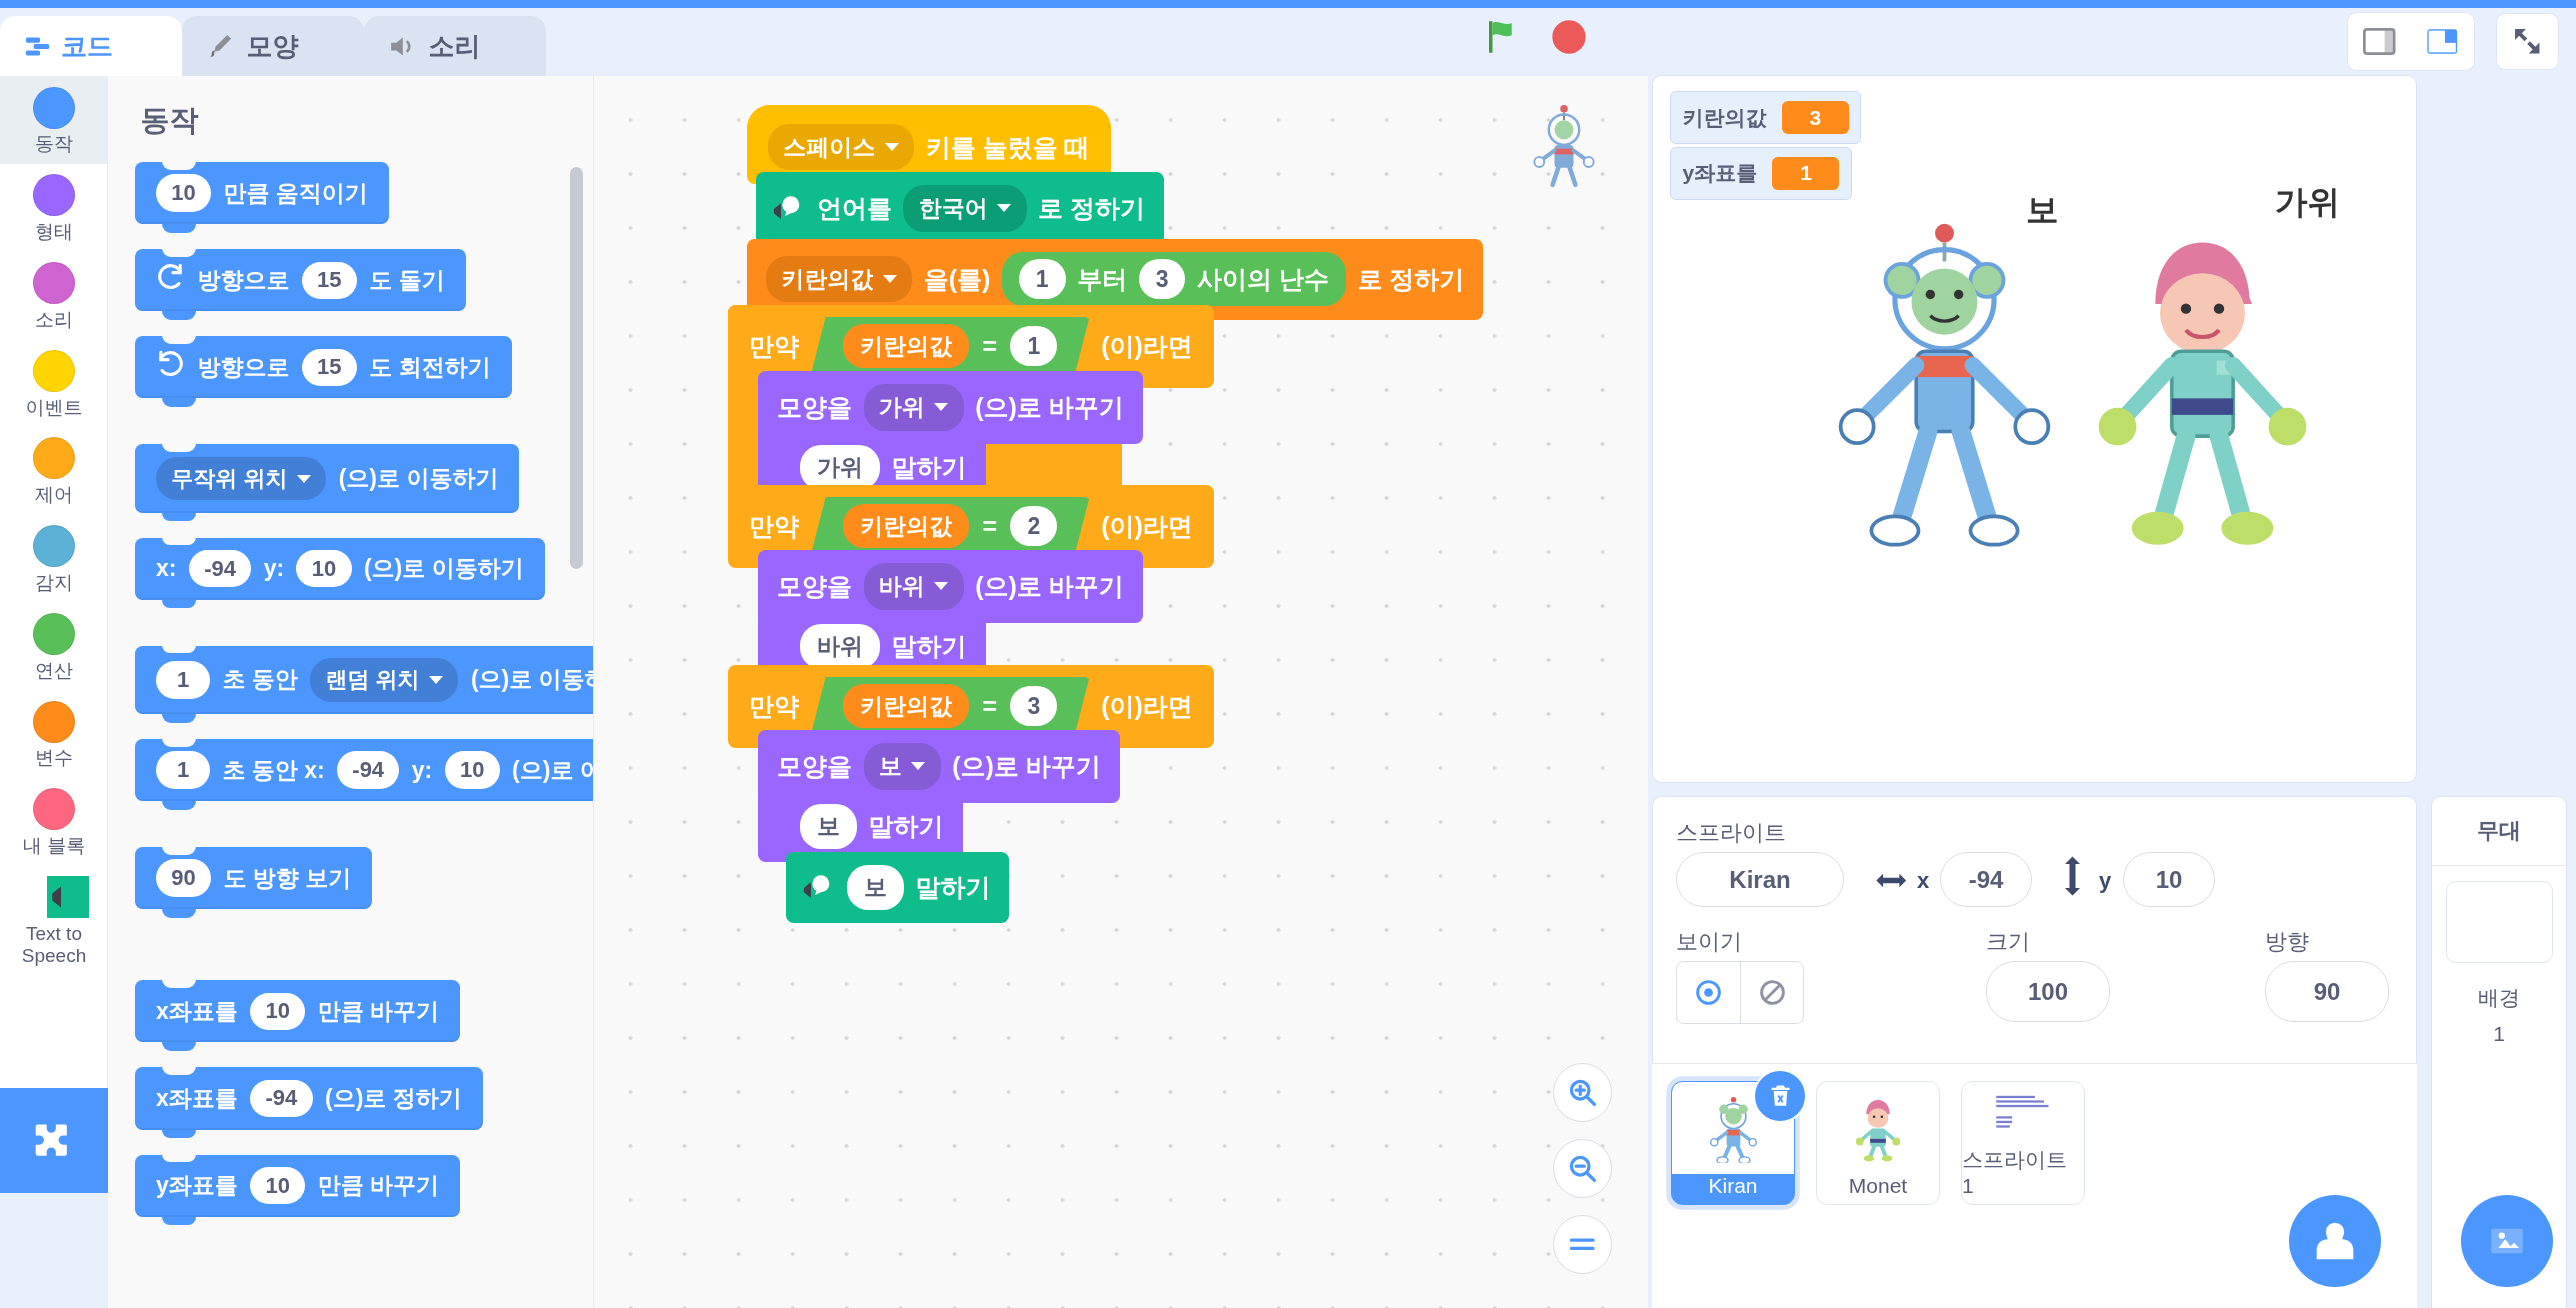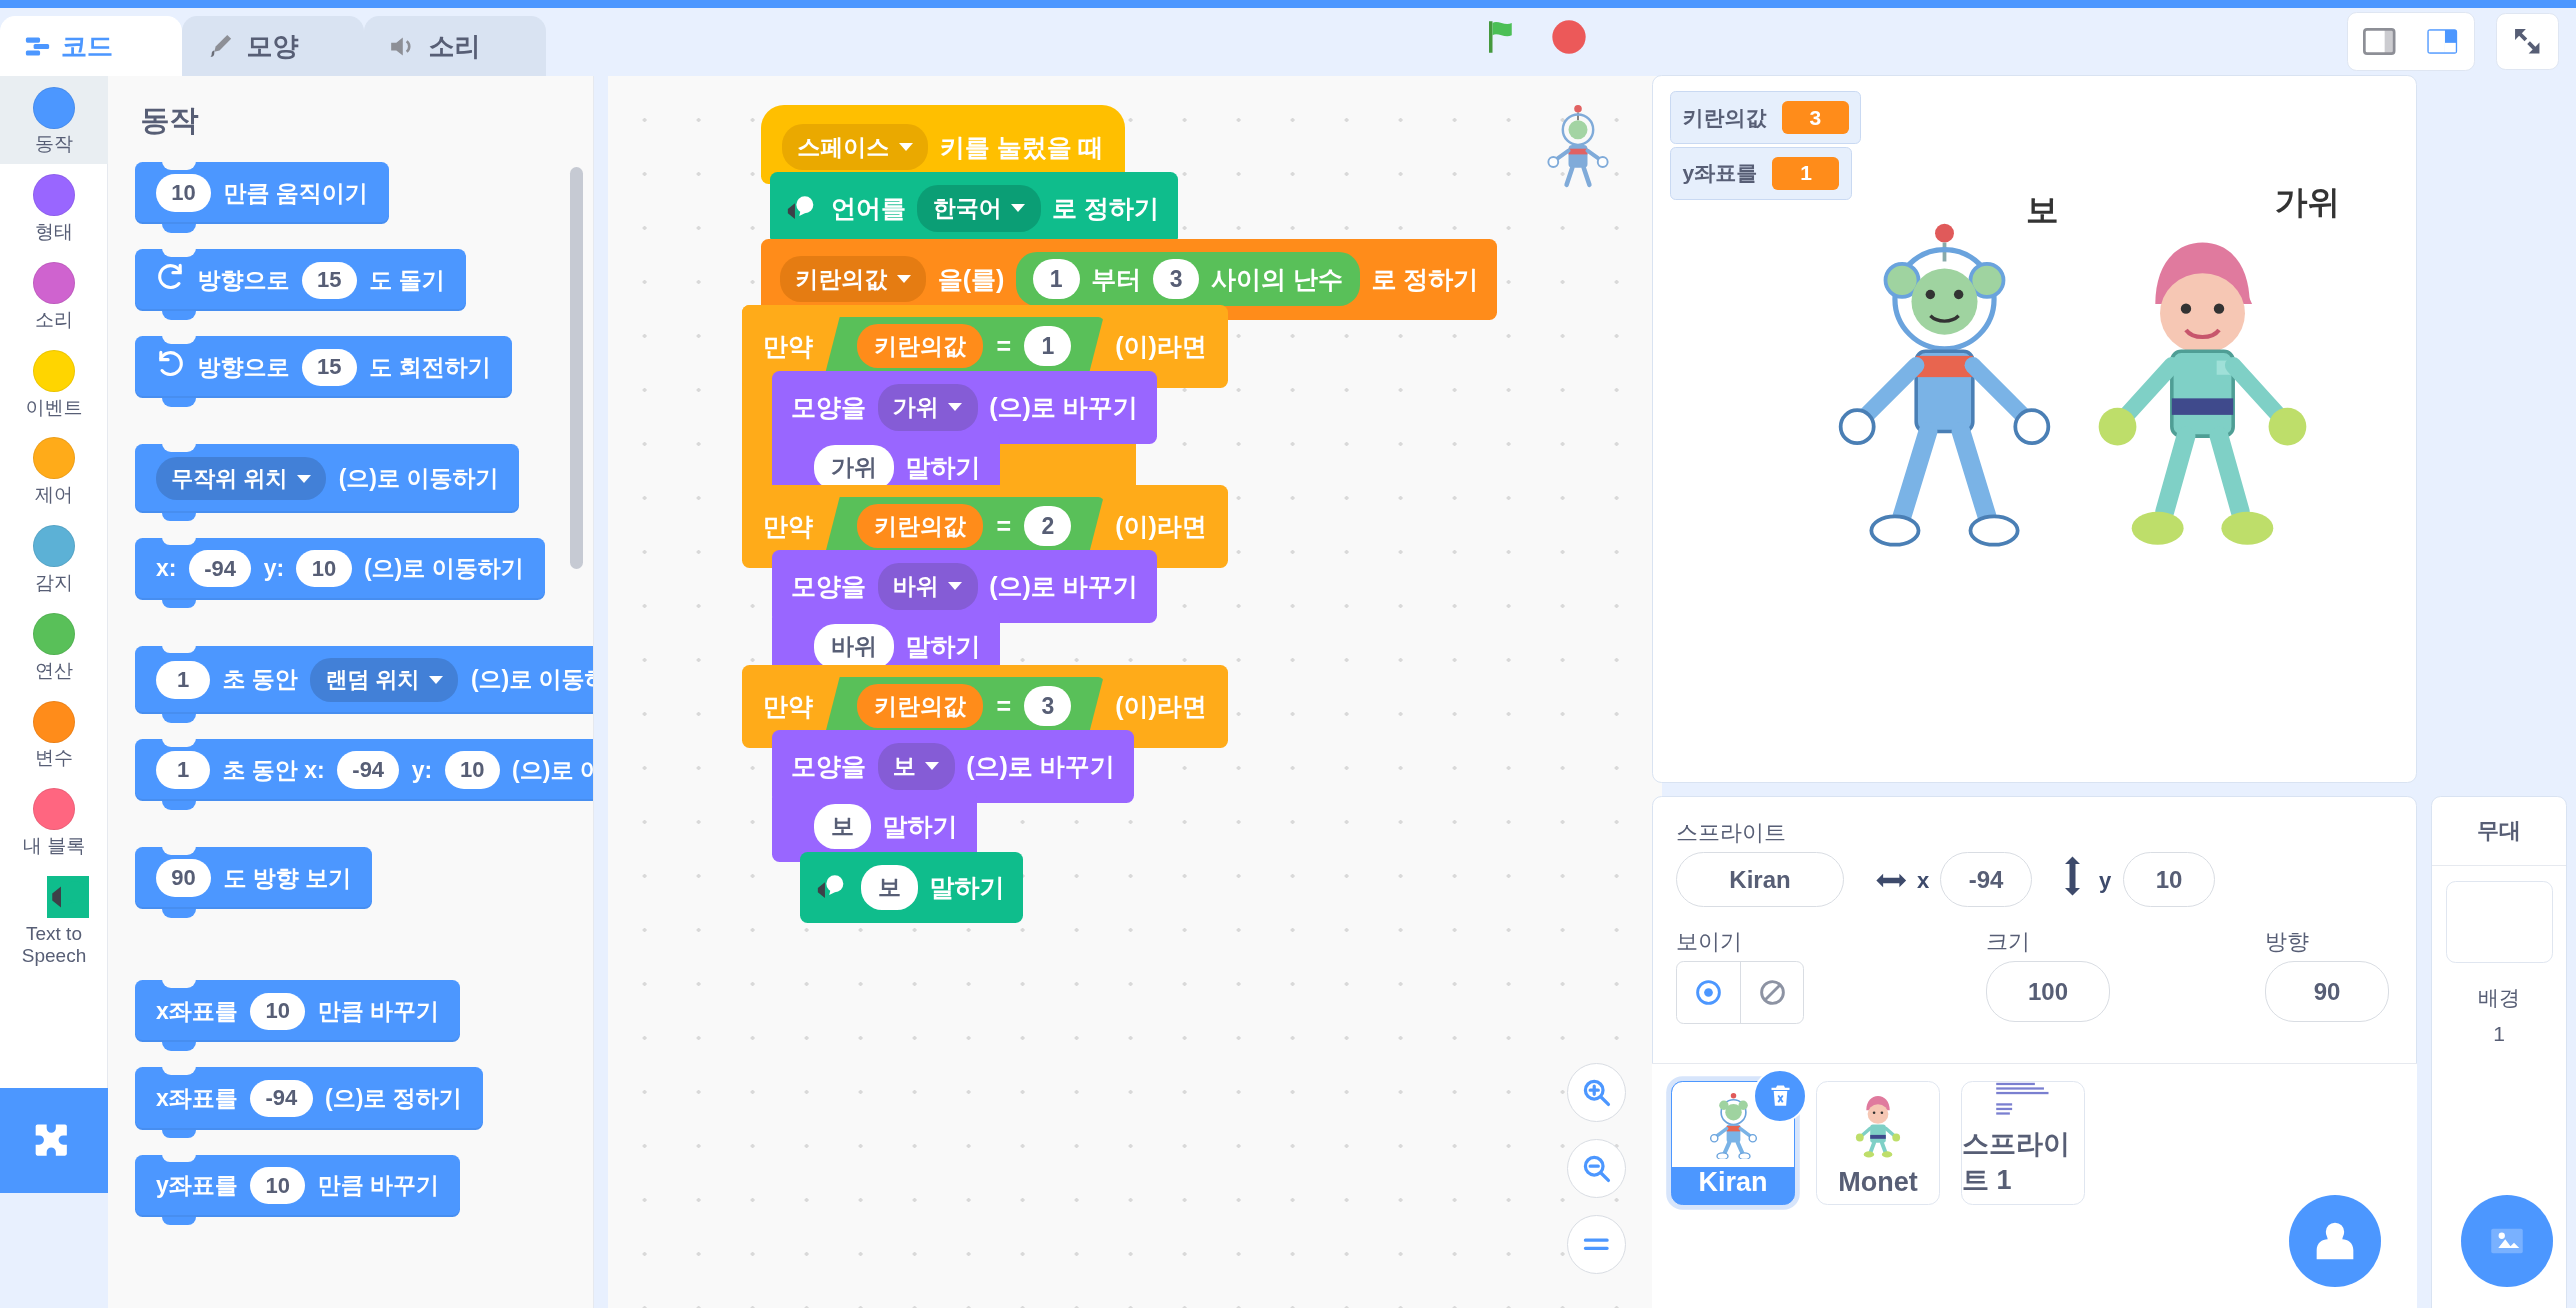--- a/index.html
+++ b/index.html
@@ -44,21 +44,21 @@
                 background:#4c97ff; border-radius:0 0 9.6px 9.6px; }
   .pgap{ height:25px; }
   .pgapL{ height:46px; }
   .oval{ background:#fff; color:#575e75; border-radius:19px; min-width:54px; padding:5.7px 15.3px;
          text-align:center; font-size:22px; font-weight:bold; }
   .drop{ background:#4280d7; color:#fff; border-radius:21px; padding:6.7px 15.3px; font-size:22px;
          display:inline-flex; align-items:center; gap:9.6px; }
   .carat{ width:0;height:0;border-left:7.6px solid transparent;border-right:7.6px solid transparent;border-top:8.6px solid #fff; }
 
   
-  .ws{ position:absolute; left:608px; top:76px; width:1054px; height:1232px; background:#f9f9f9;
+  .ws{ position:absolute; left:594px; top:76px; width:1054px; height:1232px; background:#f9f9f9;
        background-image:radial-gradient(#d9d9d9 1.9px, transparent 1.9px);
        background-size:54px 54px; background-position:9.6px 17px; overflow:hidden; }
   .ws-sprite{ position:absolute; right:46px; top:21px; width:76px; height:92px; opacity:.95; }
 
   .zoomctl{ position:absolute; right:36px; bottom:34px; display:flex; flex-direction:column; gap:17px; }
   .zbtn{ width:59px; height:59px; border-radius:50%; background:#fff; border:1px solid #d9dde3;
          display:flex; align-items:center; justify-content:center; cursor:pointer; color:#4c97ff; }
 
   
   .blk{ position:absolute; display:flex; align-items:center; gap:11.5px; color:#fff; font-weight:bold;
@@ -109,21 +109,21 @@
   .vis-grp{ position:absolute; display:flex; border:1px solid #d9dde3; border-radius:7.6px; overflow:hidden; }
   .vis-btn{ width:63px; height:61px; display:flex; align-items:center; justify-content:center; cursor:pointer; }
   .vis-btn + .vis-btn{ border-left:1px solid #d9dde3; }
 
   .spritelist{ position:absolute; left:1652px; top:1063px; width:765px; height:245px; background:#fff;
                border-top:1px solid #e6e9ef; padding:17px 19px; display:flex; gap:21px; }
   .sp-card{ position:relative; width:124px; height:124px; border-radius:11.5px; border:1px solid #e0e6f0;
             background:#fff; display:flex; flex-direction:column; align-items:center; justify-content:flex-end;
             padding-bottom:5.7px; cursor:pointer; }
   .sp-card.sel{ background:#4c97ff; border-color:#4c97ff; box-shadow:0 0 0 4.8px #d7e5fb; }
-  .sp-card .nm{ font-size:27px; color:#575e75; font-weight:700; }
+  .sp-card .nm{ font-size:21px; color:#575e75; font-weight:400; }
   .sp-card.sel .nm{ color:#fff; }
   .sp-thumb{ flex:1; display:flex; align-items:center; justify-content:center; width:100%; }
   .delbadge{ position:absolute; right:-13.4px; top:-13.4px; width:54px; height:54px; border-radius:50%;
              background:#4c97ff; display:flex; align-items:center; justify-content:center; cursor:pointer;
              border:2.9px solid #fff; }
 
   .addsprite{ position:absolute; right:36px; bottom:21px; width:92px; height:92px; border-radius:50%;
               background:#4c97ff; display:flex; align-items:center; justify-content:center; cursor:pointer; }
 
   

